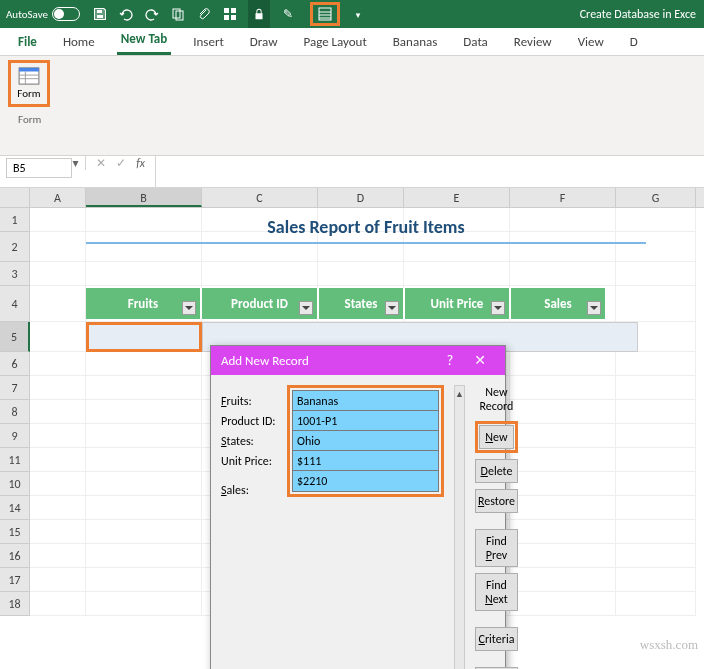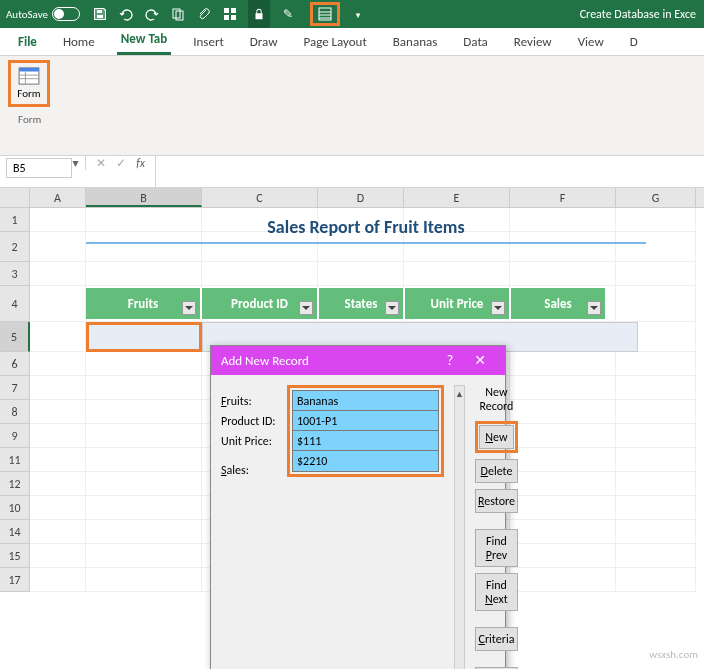--- a/index.html
+++ b/index.html
@@ -80,21 +80,21 @@
 .fields-box { border: 3px solid #ed7d31; padding: 2px; }
 .scroll-col { width: 16px; background: #e8e8e8; border: 1px solid #ccc; display: flex; flex-direction: column; justify-content: space-between; font-size: 9px; color: #555; align-items: center; padding: 2px 0; }
 .btn-col { width: 68px; display: flex; flex-direction: column; gap: 6px; align-items: stretch; }
 .rec-label { font-size: 12px; text-align: center; margin-bottom: 2px; }
 .dlg-btn { background: #e1e1e1; border: 1px solid #adadad; padding: 4px 2px; font-size: 12px; cursor: pointer; text-align: center; }
 .dlg-btn .ul { text-decoration: underline; }
 .new-wrap { border: 3px solid #ed7d31; padding: 1px; }
 .gap { height: 4px; }
 
 
-.wm { position: absolute; right: 6px; bottom: 8px; color: #bbb; font-size: 11px; }
+.wm { position: absolute; right: 6px; bottom: 16px; color: #bbb; font-size: 13px; font-family: Liberation Serif, serif; }
 </style>
 </head>
 <body>
 
 <div class="titlebar">
   <div class="autosave">
     <span>AutoSave</span>
     <span class="toggle"></span>
   </div>
   <div class="qat">
@@ -299,30 +299,20 @@
         <div class="row-h">11</div>
         <div class="cell cA"></div>
         <div class="cell cB"></div>
         <div class="cell cC"></div>
         <div class="cell cD"></div>
         <div class="cell cE"></div>
         <div class="cell cF"></div>
         <div class="cell cG"></div>
       </div>
     <div class="row">
-        <div class="row-h">12</div>
-        <div class="cell cA"></div>
-        <div class="cell cB"></div>
-        <div class="cell cC"></div>
-        <div class="cell cD"></div>
-        <div class="cell cE"></div>
-        <div class="cell cF"></div>
-        <div class="cell cG"></div>
-      </div>
-    <div class="row">
         <div class="row-h">10</div>
         <div class="cell cA"></div>
         <div class="cell cB"></div>
         <div class="cell cC"></div>
         <div class="cell cD"></div>
         <div class="cell cE"></div>
         <div class="cell cF"></div>
         <div class="cell cG"></div>
       </div>
     <div class="row">
@@ -339,21 +329,41 @@
         <div class="row-h">15</div>
         <div class="cell cA"></div>
         <div class="cell cB"></div>
         <div class="cell cC"></div>
         <div class="cell cD"></div>
         <div class="cell cE"></div>
         <div class="cell cF"></div>
         <div class="cell cG"></div>
       </div>
     <div class="row">
+        <div class="row-h">16</div>
+        <div class="cell cA"></div>
+        <div class="cell cB"></div>
+        <div class="cell cC"></div>
+        <div class="cell cD"></div>
+        <div class="cell cE"></div>
+        <div class="cell cF"></div>
+        <div class="cell cG"></div>
+      </div>
+    <div class="row">
         <div class="row-h">17</div>
+        <div class="cell cA"></div>
+        <div class="cell cB"></div>
+        <div class="cell cC"></div>
+        <div class="cell cD"></div>
+        <div class="cell cE"></div>
+        <div class="cell cF"></div>
+        <div class="cell cG"></div>
+      </div>
+    <div class="row">
+        <div class="row-h">18</div>
         <div class="cell cA"></div>
         <div class="cell cB"></div>
         <div class="cell cC"></div>
         <div class="cell cD"></div>
         <div class="cell cE"></div>
         <div class="cell cF"></div>
         <div class="cell cG"></div>
       </div>
   </div>
 
@@ -395,20 +405,24 @@
   </div>
   <div class="dialog-body">
     <div class="form-fields">
       <div class="field-row">
         <label><span class="ul">F</span>ruits:</label>
         <div class="fields-box" style="border-bottom:none;margin-bottom:-6px"><input value="Bananas" style=""></div>
       </div>
       <div class="field-row">
         <label>Product ID:</label>
         <div class="fields-box" style="border-top:none;border-bottom:none;margin-top:-6px;margin-bottom:-6px"><input value="1001-P1" style=""></div>
+      </div>
+      <div class="field-row">
+        <label><span class="ul">S</span>tates:</label>
+        <div class="fields-box" style="border-top:none;border-bottom:none;margin-top:-6px;margin-bottom:-6px"><input value="Ohio" style=""></div>
       </div>
       <div class="field-row">
         <label>Unit Price:</label>
         <div class="fields-box" style="border-top:none;border-bottom:none;margin-top:-6px;margin-bottom:-6px"><input value="$111" style=""></div>
       </div>
       <div class="field-row">
         <label><span class="ul">S</span>ales:</label>
         <div class="fields-box" style="border-top:none;margin-top:-6px"><input value="$2210" style=""></div>
       </div>
     </div>

